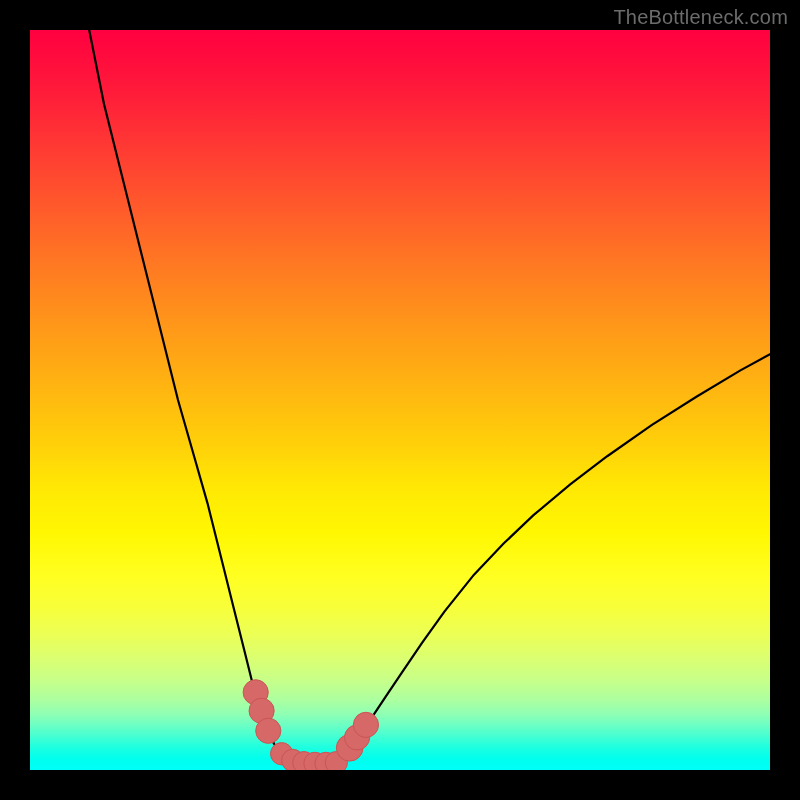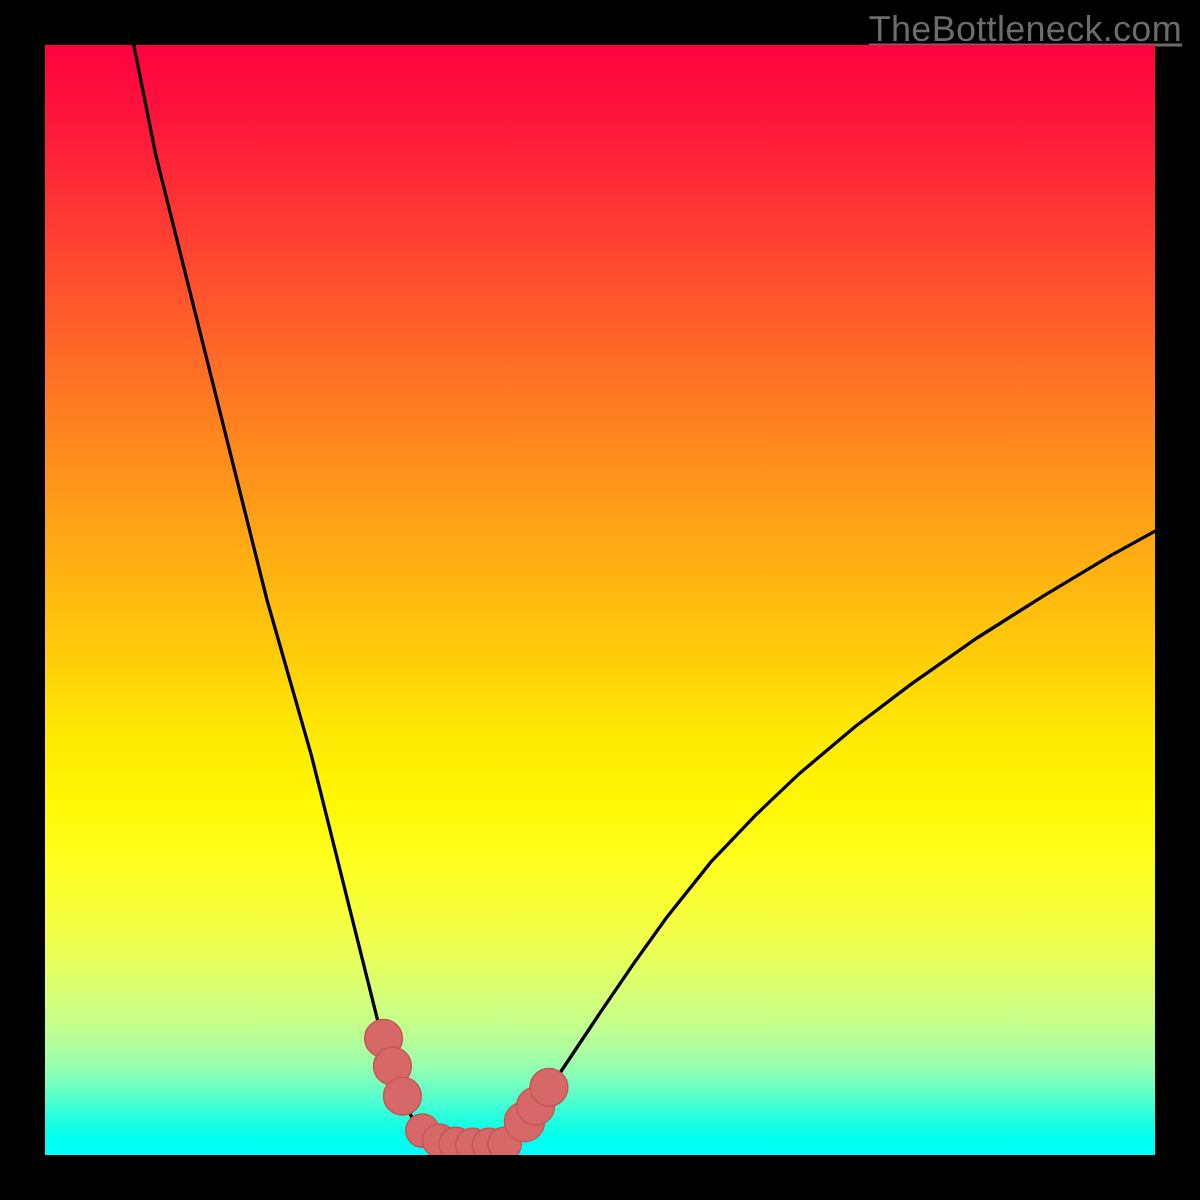--- a/index.html
+++ b/index.html
@@ -51,25 +51,24 @@
       #1cffe0 97%,
       #00ffee 98.5%,
       #00fff8 100%
     );
   }
   .watermark {
     position: absolute;
     top: 6px;
     right: 12px;
     color: #6c6c6c;
-    font-size: 24px;
+    font-size: 20px;
     font-weight: 500;
     letter-spacing: 0.2px;
     user-select: none;
-    text-decoration: underline;
   }
   svg.curves {
     position: absolute;
     inset: 0;
     width: 100%;
     height: 100%;
     overflow: visible;
   }
 </style>
 </head>

